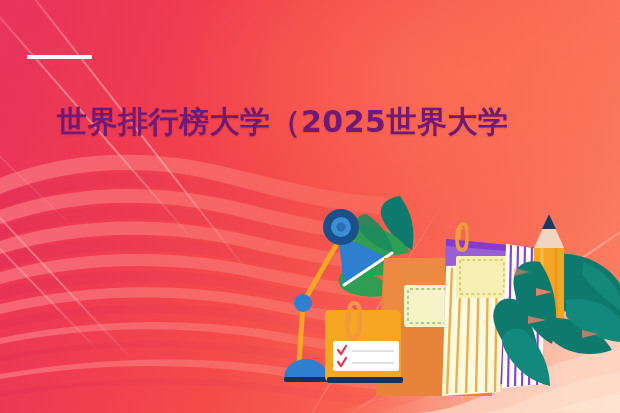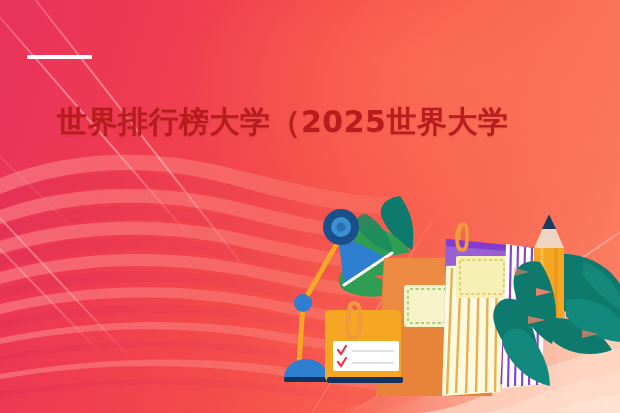--- a/index.html
+++ b/index.html
@@ -47,21 +47,21 @@
   
   .waves{position:absolute;left:0;top:0;width:620px;height:413px;}
 
   
   .title{
     position:absolute;
     left:57px;top:103px;
     font-size:30px;
     line-height:38px;
     letter-spacing:.5px;
-    color:#b91c1c;
+    color:#701a75;
     font-weight:700;
     white-space:nowrap;
     font-family:"DejaVu Sans","Liberation Sans",sans-serif;
     text-shadow:0 1px 2px rgba(150,20,35,.18);
   }
   .rule{
     position:absolute;
     left:27px;top:55px;
     width:65px;height:4px;
     background:#ffffff;

